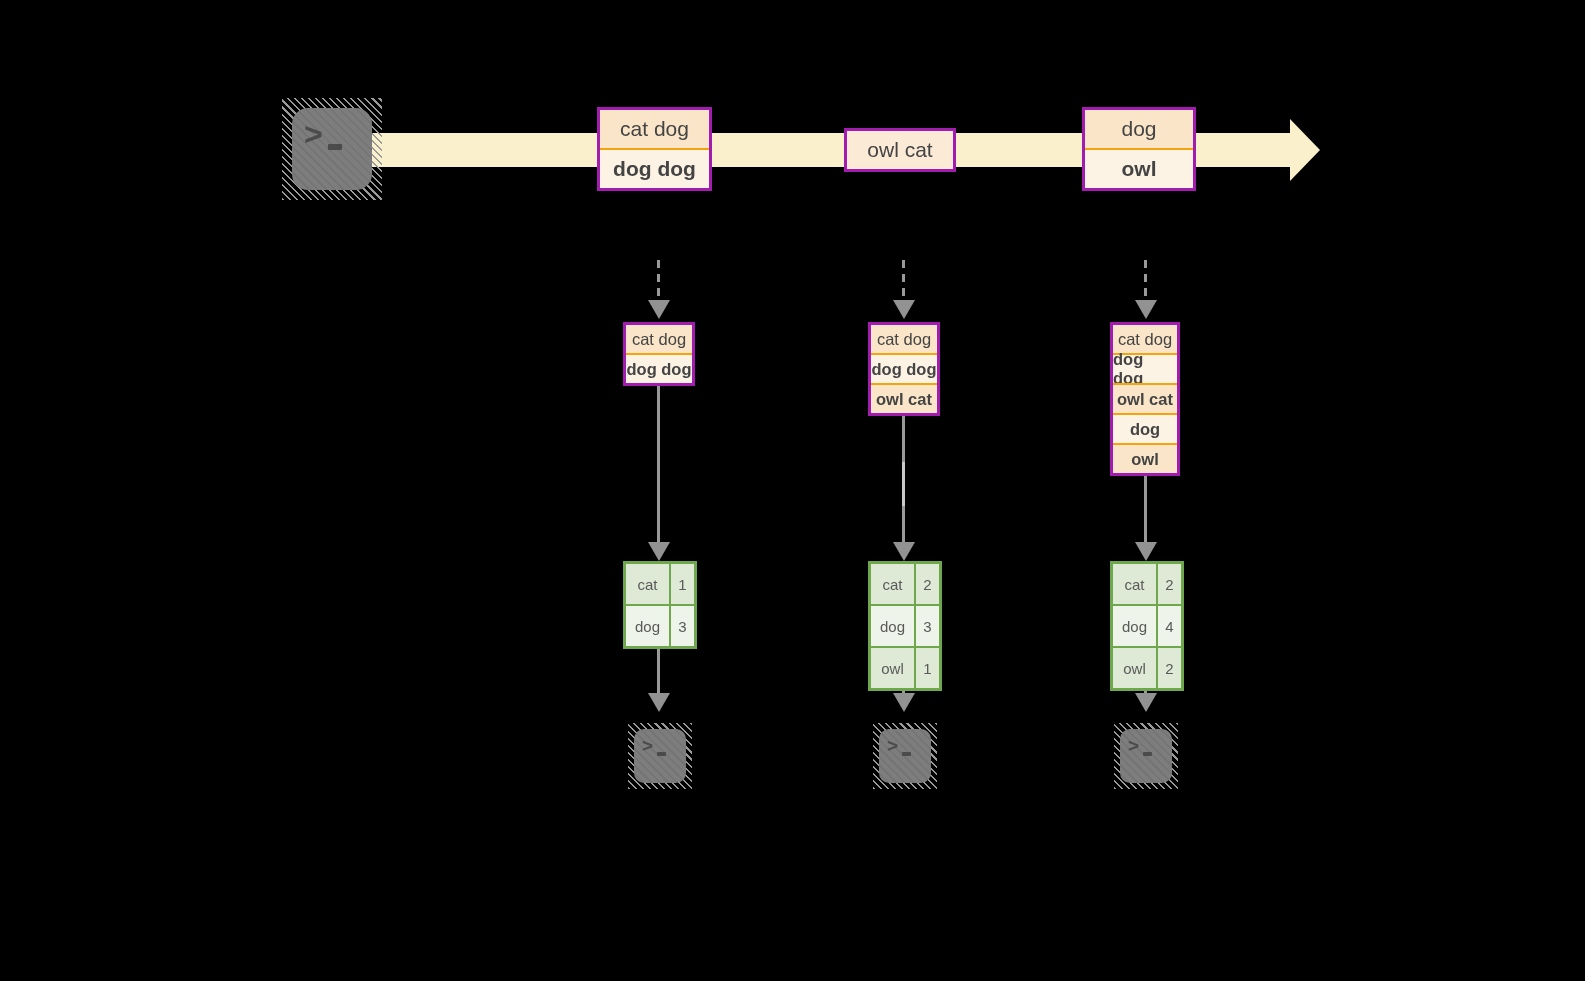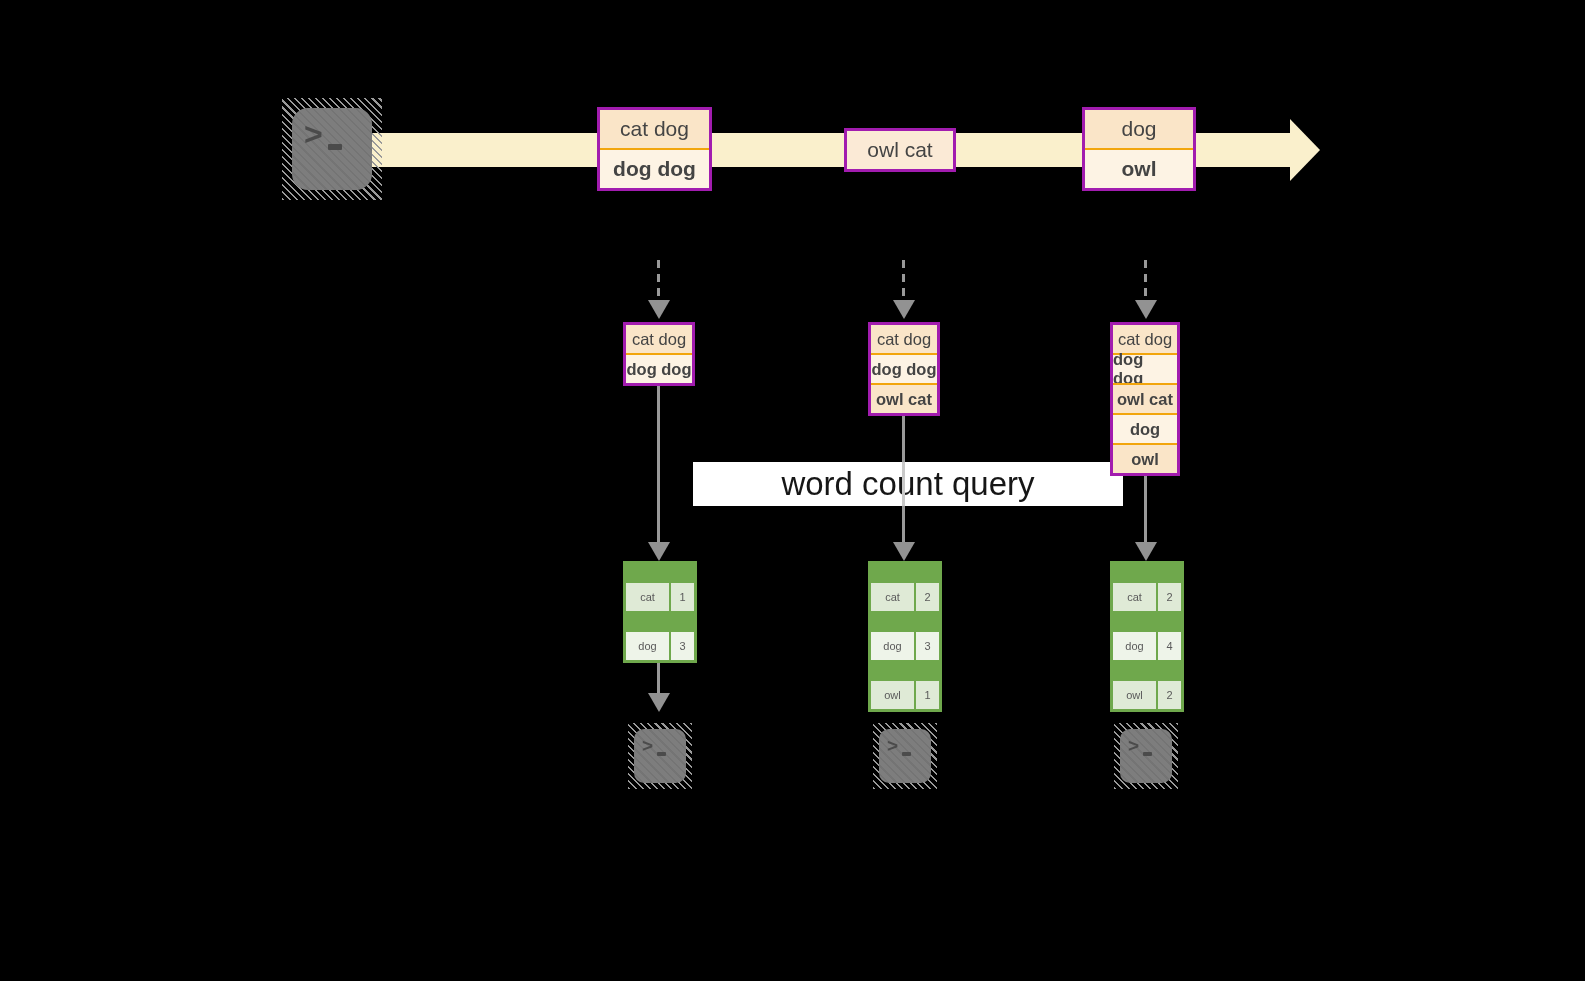--- a/index.html
+++ b/index.html
@@ -52,21 +52,21 @@
   .banner{
     position:absolute;background:#ffffff;display:flex;align-items:center;justify-content:center;
     font-size:33px;font-weight:300;color:#161616;z-index:1;
   }
 
   
   .gtable{
     position:absolute;border:3px solid #6fa84c;background:#6fa84c;box-sizing:border-box;
     display:grid;grid-template-columns:43px 23px;gap:2px;z-index:2;
   }
-  .gcell{display:flex;align-items:center;justify-content:center;height:28px;font-size:11px;color:#5a5a5a;margin-top:19px;}
+  .gcell{display:flex;align-items:center;justify-content:center;height:40px;font-size:15px;color:#5a5a5a;}
   .fill-gd{background:#dfead6;}
   .fill-gl{background:#eef4e9;}
 
   .z2{z-index:2;}
   .z3{z-index:3;}
 </style>
 </head>
 <body>
 
 <div class="canvas">
@@ -114,23 +114,20 @@
   </div>
 
   <div class="obox sm z2" style="left:1110px;top:322px;width:70px;">
     <div class="ocell fill-p">cat dog</div>
     <div class="ocell fill-c">dog dog</div>
     <div class="ocell fill-p">owl cat</div>
     <div class="ocell fill-c">dog</div>
     <div class="ocell fill-p">owl</div>
   </div>
 
-  <div class="banner" style="left:693px;top:462px;width:430px;height:44px;">
-    <span>word count query</span>
-  </div>
 
   <div class="line z3" style="left:657px;top:386px;height:158px;"></div>
   <div class="ahead z3" style="left:648px;top:542px;"></div>
 
   <div class="line z3" style="left:902px;top:416px;height:46px;"></div>
   <div class="line-light z3" style="left:902px;top:462px;height:44px;"></div>
   <div class="line z3" style="left:902px;top:506px;height:38px;"></div>
   <div class="ahead z3" style="left:893px;top:542px;"></div>
 
   <div class="line z3" style="left:1144px;top:476px;height:68px;"></div>

